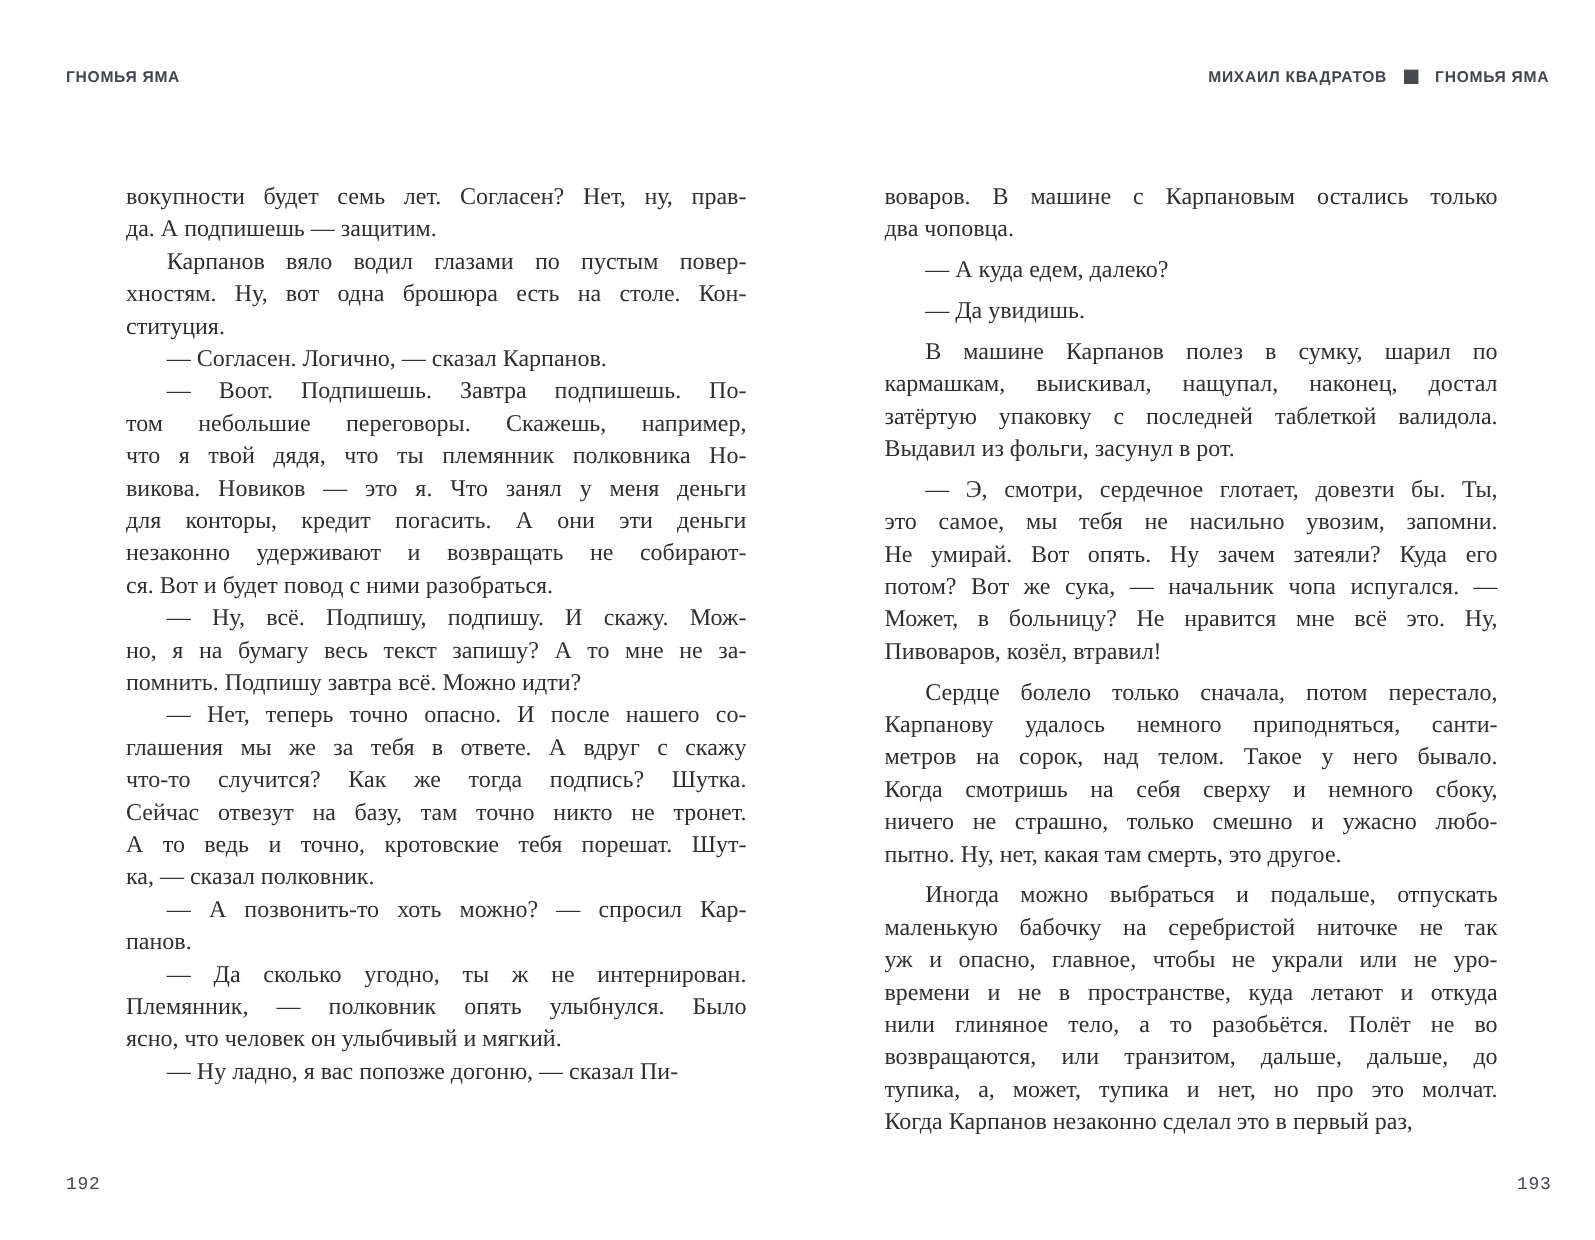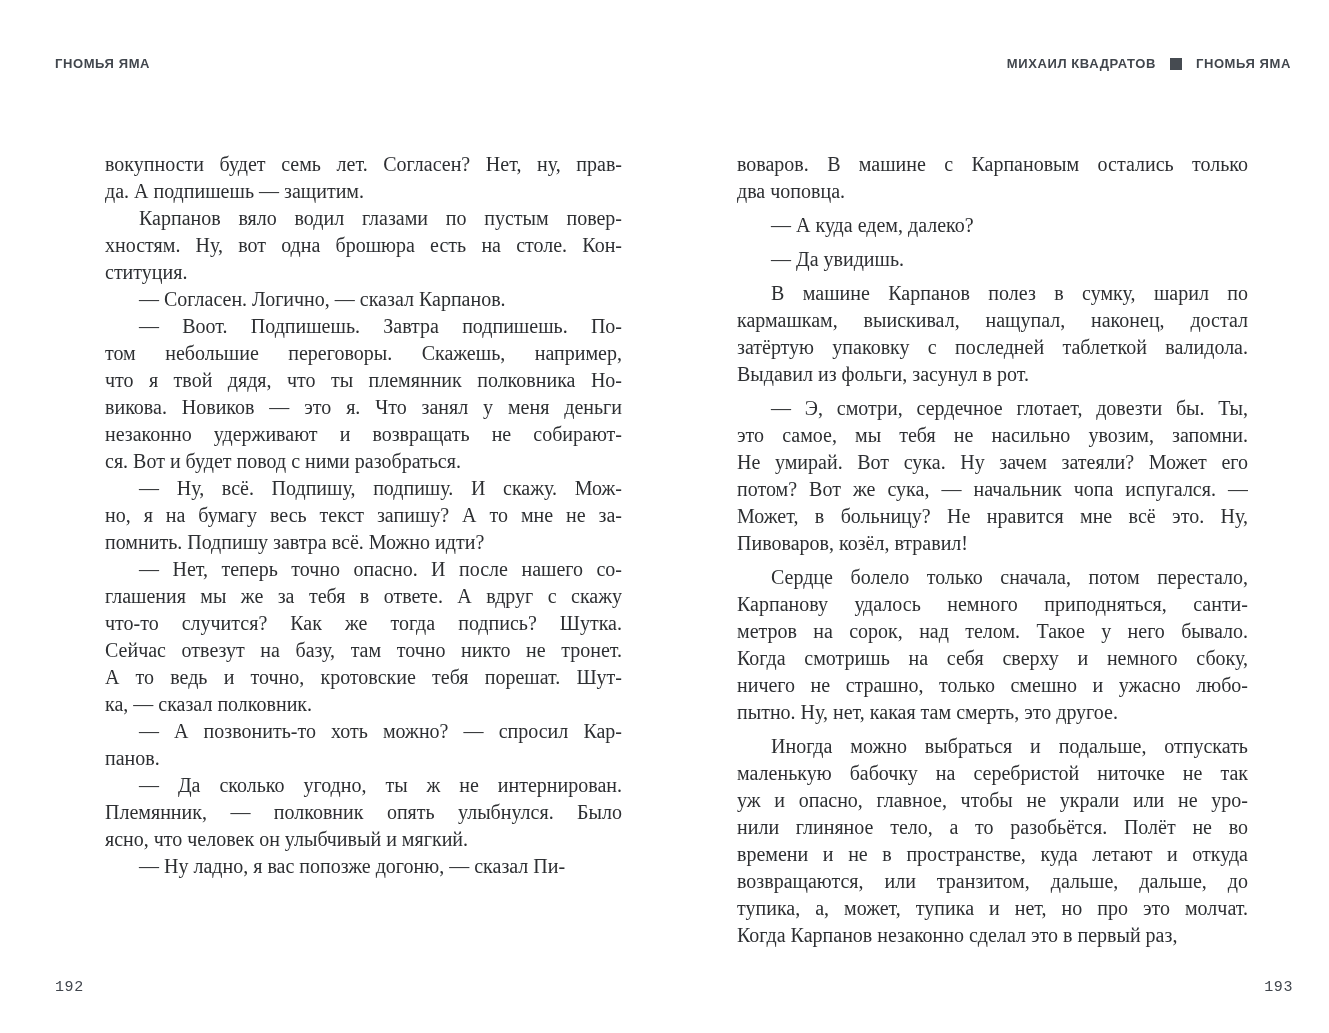--- a/index.html
+++ b/index.html
@@ -102,20 +102,21 @@
         <div class="line">ституция.</div>
       </div>
       <div class="para">
         <div class="line ind">— Согласен. Логично, — сказал Карпанов.</div>
       </div>
       <div class="para">
         <div class="line j ind">— Воот. Подпишешь. Завтра подпишешь. По-</div>
         <div class="line j">том небольшие переговоры. Скажешь, например,</div>
         <div class="line j">что я твой дядя, что ты племянник полковника Но-</div>
         <div class="line j">викова. Новиков — это я. Что занял у меня деньги</div>
+        <div class="line j">для конторы, кредит погасить. А они эти деньги</div>
         <div class="line j">незаконно удерживают и возвращать не собирают-</div>
         <div class="line">ся. Вот и будет повод с ними разобраться.</div>
       </div>
       <div class="para">
         <div class="line j ind">— Ну, всё. Подпишу, подпишу. И скажу. Мож-</div>
         <div class="line j">но, я на бумагу весь текст запишу? А то мне не за-</div>
         <div class="line">помнить. Подпишу завтра всё. Можно идти?</div>
       </div>
       <div class="para">
         <div class="line j ind">— Нет, теперь точно опасно. И после нашего со-</div>
@@ -152,39 +153,39 @@
       </div>
       <div class="para">
         <div class="line j ind">В машине Карпанов полез в сумку, шарил по</div>
         <div class="line j">кармашкам, выискивал, нащупал, наконец, достал</div>
         <div class="line j">затёртую упаковку с последней таблеткой валидола.</div>
         <div class="line">Выдавил из фольги, засунул в рот.</div>
       </div>
       <div class="para">
         <div class="line j ind">— Э, смотри, сердечное глотает, довезти бы. Ты,</div>
         <div class="line j">это самое, мы тебя не насильно увозим, запомни.</div>
-        <div class="line j">Не умирай. Вот сука. Ну зачем затеяли? Может его</div>
+        <div class="line j">Не умирай. Вот опять. Ну зачем затеяли? Куда его</div>
         <div class="line j">потом? Вот же сука, — начальник чопа испугался. —</div>
         <div class="line j">Может, в больницу? Не нравится мне всё это. Ну,</div>
         <div class="line">Пивоваров, козёл, втравил!</div>
       </div>
       <div class="para">
         <div class="line j ind">Сердце болело только сначала, потом перестало,</div>
         <div class="line j">Карпанову удалось немного приподняться, санти-</div>
         <div class="line j">метров на сорок, над телом. Такое у него бывало.</div>
         <div class="line j">Когда смотришь на себя сверху и немного сбоку,</div>
         <div class="line j">ничего не страшно, только смешно и ужасно любо-</div>
         <div class="line">пытно. Ну, нет, какая там смерть, это другое.</div>
       </div>
       <div class="para">
         <div class="line j ind">Иногда можно выбраться и подальше, отпускать</div>
         <div class="line j">маленькую бабочку на серебристой ниточке не так</div>
         <div class="line j">уж и опасно, главное, чтобы не украли или не уро-</div>
+        <div class="line j">времени и не в пространстве, куда летают и откуда</div>
         <div class="line j">нили глиняное тело, а то разобьётся. Полёт не во</div>
-        <div class="line j">времени и не в пространстве, куда летают и откуда</div>
         <div class="line j">возвращаются, или транзитом, дальше, дальше, до</div>
         <div class="line j">тупика, а, может, тупика и нет, но про это молчат.</div>
         <div class="line">Когда Карпанов незаконно сделал это в первый раз,</div>
       </div>
     </main>
 
   <div class="folio folio-left">192</div>
 
   <div class="folio folio-right">193</div>
 

